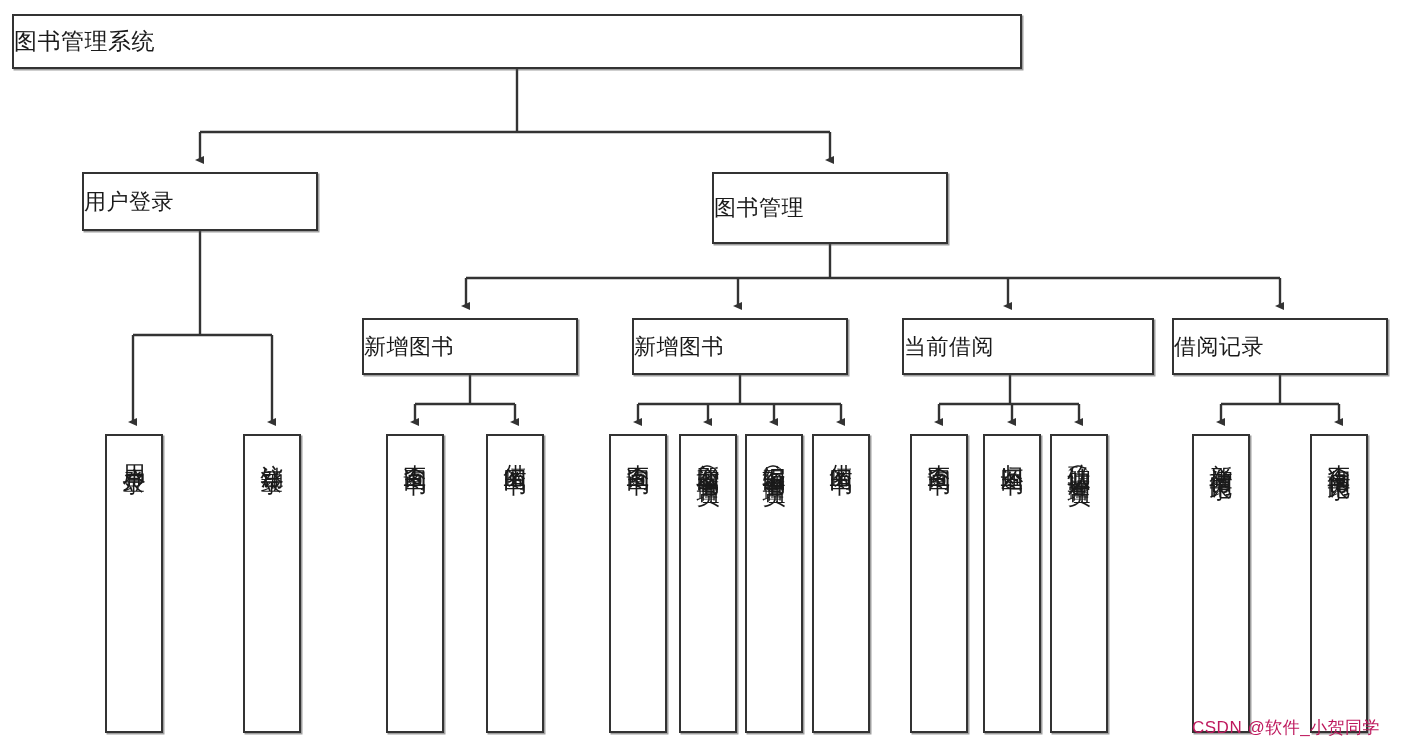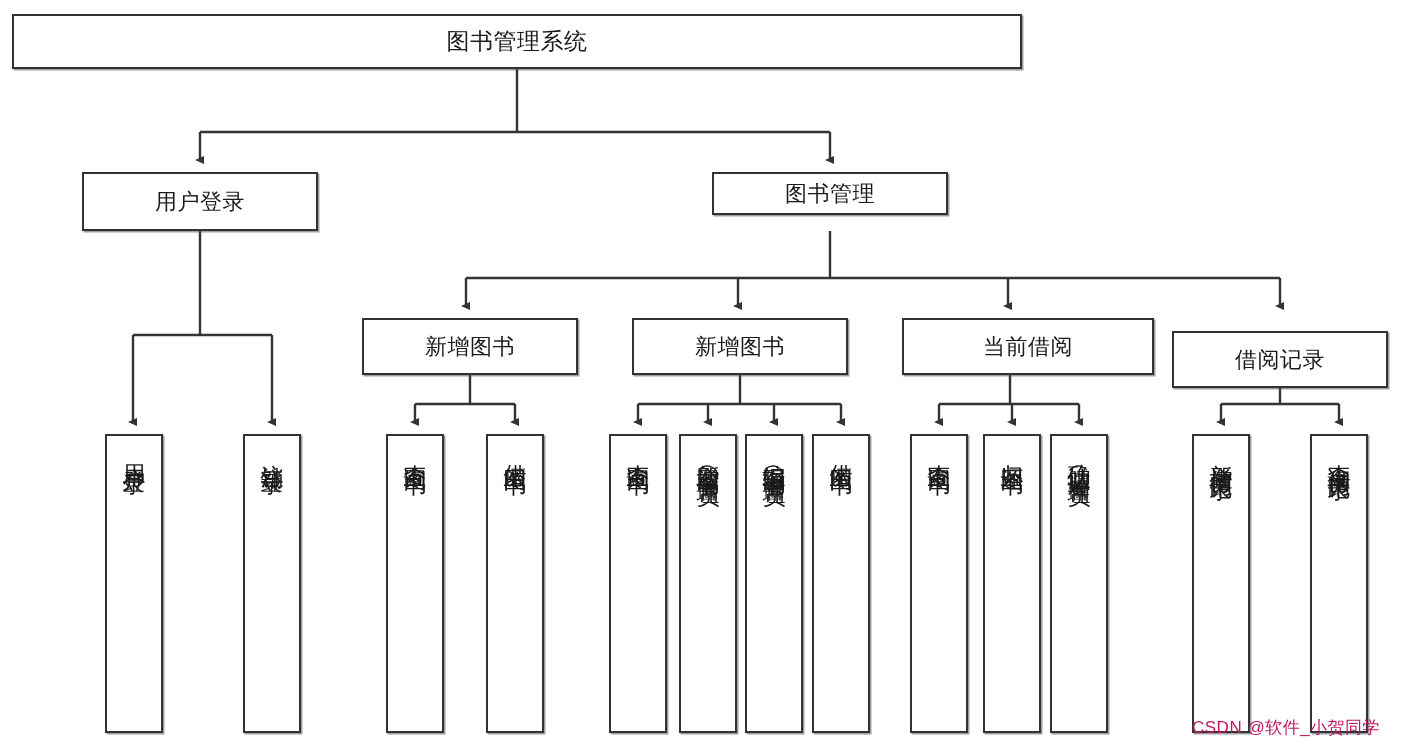--- a/index.html
+++ b/index.html
@@ -25,21 +25,20 @@
     height: 747px;
     pointer-events: none;
   }
   .node {
     position: absolute;
     box-sizing: border-box;
     border: 2px solid #333333;
     background: #ffffff;
     display: flex;
     align-items: center;
-    justify-content: center;
     color: #1a1a1a;
     box-shadow: 1.5px 1.5px 0 rgba(80,80,80,0.55);
   }
   .node .lbl {
     display: block;
     text-align: center;
     line-height: 1.18;
   }
   .node.horiz .lbl {
     writing-mode: horizontal-tb;
@@ -124,34 +123,34 @@
     </g>
   </svg>
 
   <div class="node horiz root" style="left:12px; top:14px; width:1010px; height:55px;">
     <span class="lbl">图书管理系统</span>
   </div>
 
   <div class="node horiz" style="left:82px; top:172px; width:236px; height:59px;">
     <span class="lbl">用户登录</span>
   </div>
-  <div class="node horiz" style="left:712px; top:172px; width:236px; height:43px;">
+  <div class="node horiz" style="left:712px; top:172px; width:236px; height:72px;">
     <span class="lbl">图书管理</span>
   </div>
 
   <div class="node horiz" style="left:362px; top:318px; width:216px; height:57px;">
     <span class="lbl">新增图书</span>
   </div>
   <div class="node horiz" style="left:632px; top:318px; width:216px; height:57px;">
     <span class="lbl">新增图书</span>
   </div>
   <div class="node horiz" style="left:902px; top:318px; width:252px; height:57px;">
     <span class="lbl">当前借阅</span>
   </div>
-  <div class="node horiz" style="left:1172px; top:318px; width:216px; height:57px;margin-top:13px;">
+  <div class="node horiz" style="left:1172px; top:318px; width:216px; height:57px;">
     <span class="lbl">借阅记录</span>
   </div>
 
   <div class="node vert" style="left:105px; top:434px; width:58px; height:299px;">
     <span class="lbl">用户登录</span>
   </div>
   <div class="node vert" style="left:243px; top:434px; width:58px; height:299px;">
     <span class="lbl">注销登录</span>
   </div>
   <div class="node vert" style="left:386px; top:434px; width:58px; height:299px;">

